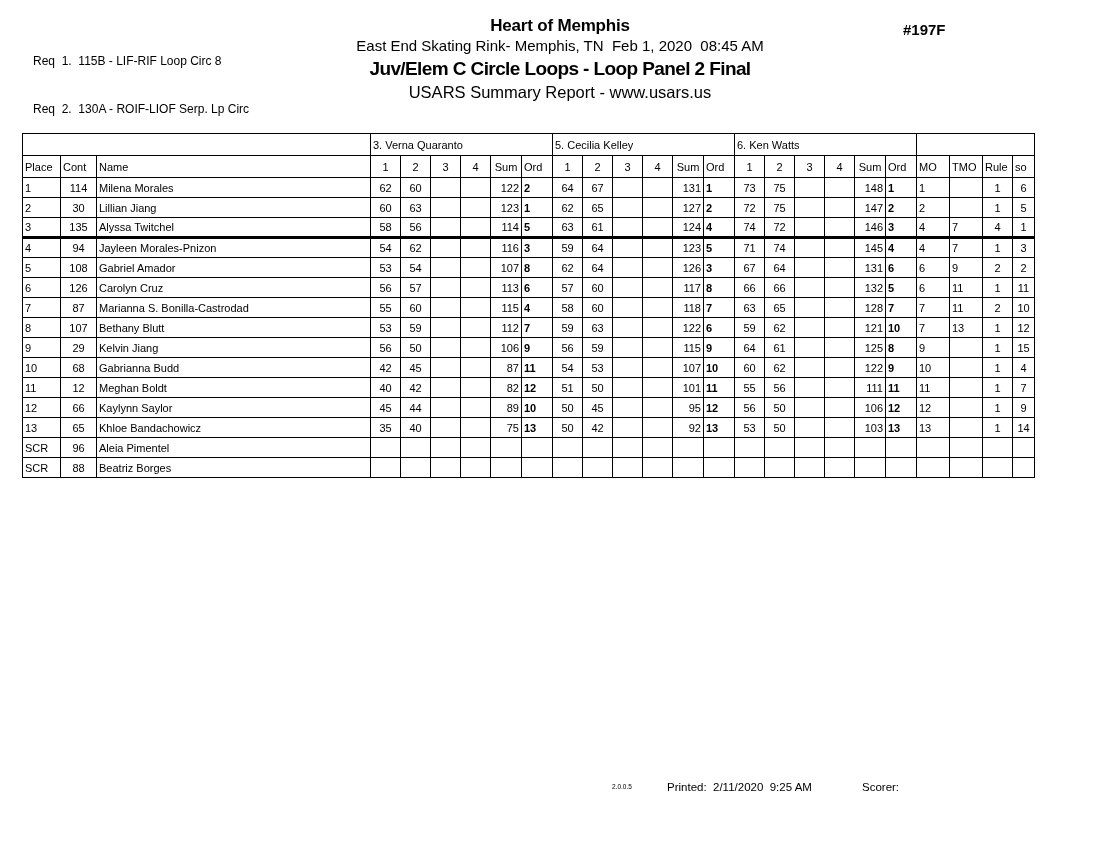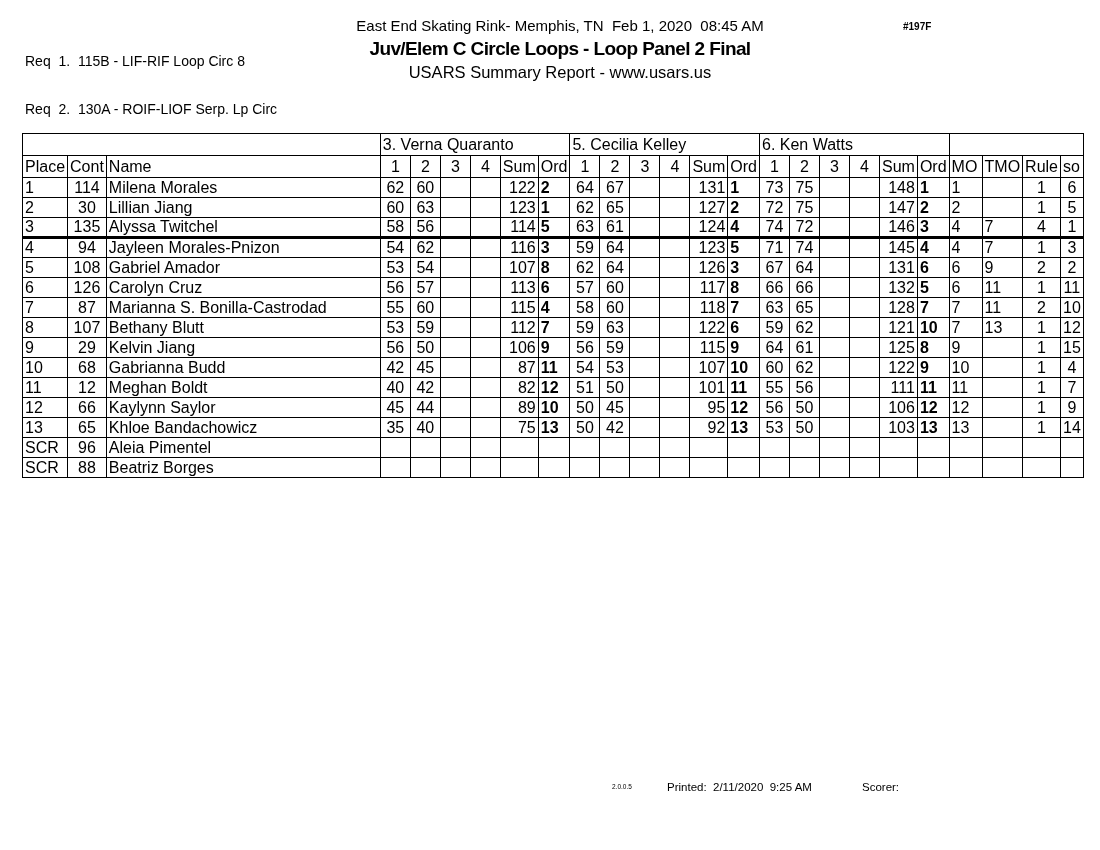--- a/index.html
+++ b/index.html
@@ -1,29 +1,29 @@
 <!DOCTYPE html>
 <html><head>
 <meta charset="utf-8">
 <style>
   html,body { margin:0; padding:0; background:#ffffff; }
   body { width:1100px; height:850px; font-family:"Liberation Sans", sans-serif; color:#000; }
   .page { position:relative; width:1100px; height:850px; background:#fff; overflow:hidden; }
 
   
-  .req-block { position:absolute; left:25px; top:21px; font-size:14px; line-height:16px; white-space:pre; }
-  .doc-number { position:absolute; left:903px; top:21px; font-size:10px; font-weight:bold; }
+  .req-block { position:absolute; left:33px; top:21px; font-size:12px; line-height:16px; white-space:pre; }
+  .doc-number { position:absolute; left:903px; top:21px; font-size:15px; font-weight:bold; }
   .center-head { position:absolute; left:60px; top:16px; width:1000px; text-align:center; }
   .h1 { font-size:17px; font-weight:bold; line-height:20px; letter-spacing:-0.2px; }
   .h2 { font-size:15px; line-height:20px; white-space:pre; }
   .h3 { font-size:19px; font-weight:bold; line-height:25px; letter-spacing:-0.6px; }
   .h4 { font-size:16.5px; line-height:22px; }
 
   
-  table.results { position:absolute; left:22px; top:133px; border-collapse:collapse; table-layout:fixed; font-size:16px;border-radius:18px; }
+  table.results { position:absolute; left:22px; top:133px; border-collapse:collapse; table-layout:fixed; font-size:11px;border-radius:18px; }
   .results th, .results td { border:1px solid #000; padding:0 2px; overflow:hidden; white-space:nowrap; font-weight:normal; }
   .results thead tr { height:22px; }
   .results tbody tr { height:20px; }
   .nb { border:none; }
   .jg { text-align:left; padding-left:4px; }
   .hl { text-align:left; padding-left:3px; }
   .c  { text-align:center; }
   .ord { border-left:4px solid #000; border-right:4px solid #000; text-align:left;margin-top:28px; }
   td.ord { font-weight:bold; }
   .pl { text-align:left; padding-left:4px; }
@@ -48,20 +48,21 @@
 <div class="page">
 
   <div class="req-block">
     <div>Req  1.  115B - LIF-RIF Loop Circ 8</div>
     <div>Req  2.  130A - ROIF-LIOF Serp. Lp Circ</div>
   </div>
 
   <div class="doc-number">#197F</div>
 
   <div class="center-head">
+    <div class="h1">Heart of Memphis</div>
     <div class="h2">East End Skating Rink- Memphis, TN  Feb 1, 2020  08:45 AM</div>
     <div class="h3">Juv/Elem C Circle Loops - Loop Panel 2 Final</div>
     <div class="h4">USARS Summary Report - www.usars.us</div>
   </div>
 
   <table class="results">
     <colgroup>
       <col style="width:38px">
         <col style="width:36px">
         <col style="width:274px">

